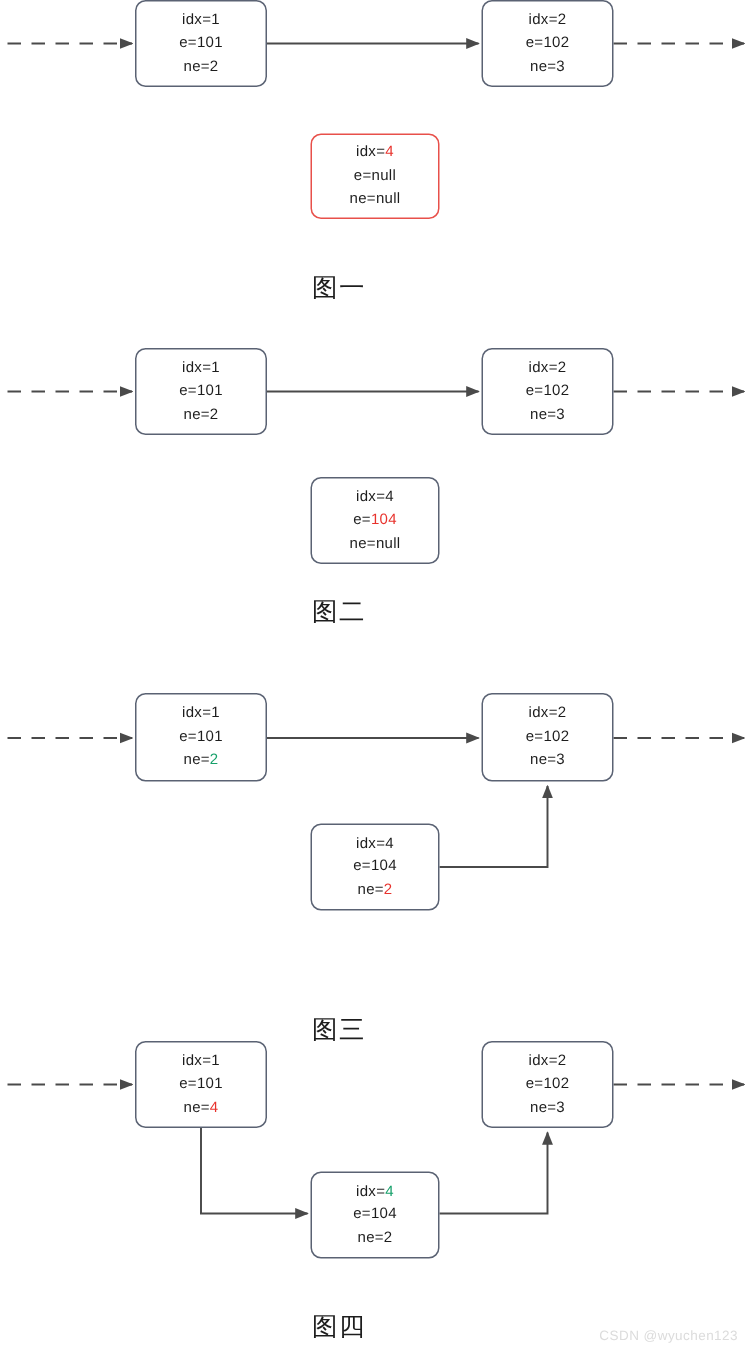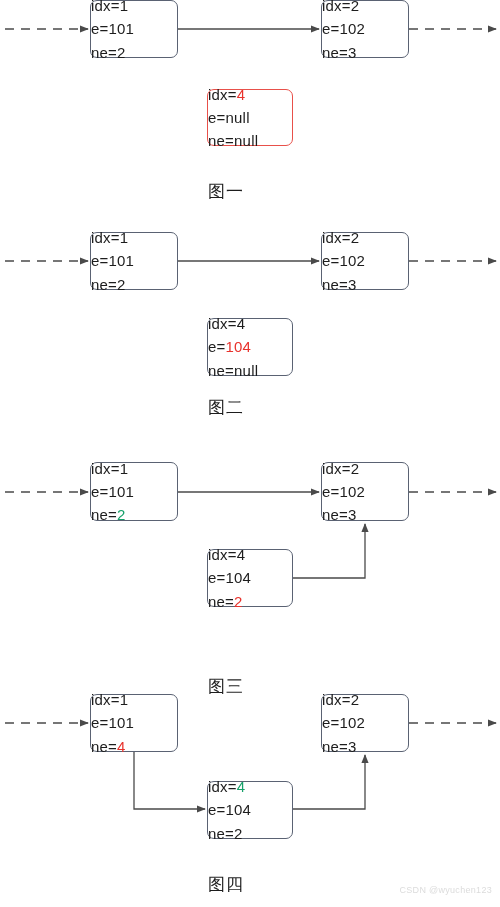--- a/index.html
+++ b/index.html
@@ -22,23 +22,23 @@
     height: 907px;
   }
   .node {
     position: absolute;
     box-sizing: border-box;
     border: 1.2px solid #5a6273;
     border-radius: 7px;
     background: #ffffff;
     display: flex;
     flex-direction: column;
-    align-items: flex-start;
+    align-items: center;
     justify-content: center;
-    font-size: 15px;
+    font-size: 10px;
     color: #1d1d1d;
     letter-spacing: 0.2px;
     line-height: 1.55;
     z-index: 3;
   }
   .node.red {
     border-color: #e8504a;
   }
   .node .row {
     white-space: nowrap;

